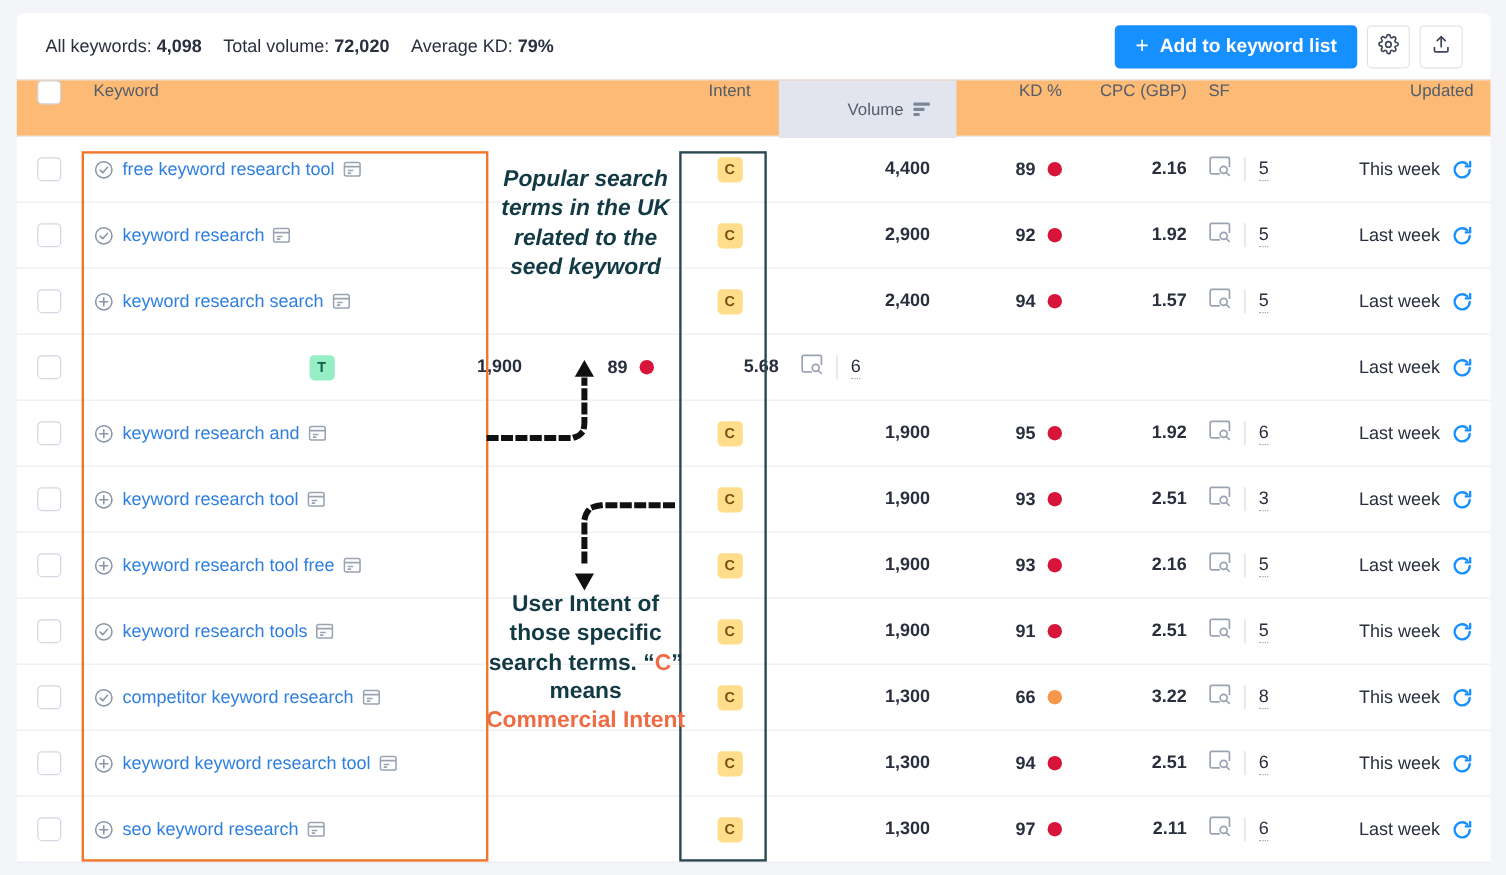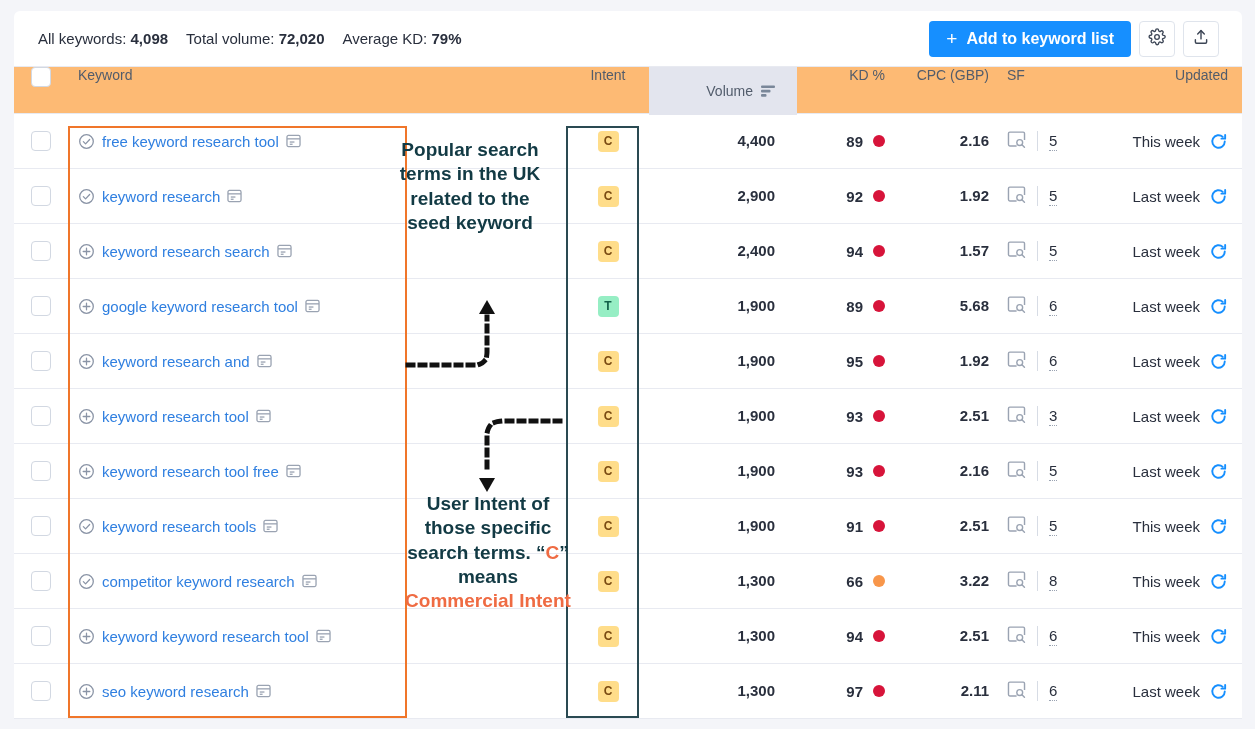--- a/index.html
+++ b/index.html
@@ -115,21 +115,21 @@
   }
   .ann-box-intent {
     position:absolute; left:566px; top:126px; width:73px; height:592px;
     border:2px solid #2a4a52; pointer-events:none;
   }
   .ann-text {
     position:absolute; text-align:center;
     font-family:"Liberation Sans", sans-serif;
     font-weight:bold; color:#123a44; line-height:1.28; font-size:19px;
   }
-  .ann-top  { left:396px; top:138px; width:148px; }
+  .ann-top  { left:414px; top:138px; width:148px;font-style:italic; }
   .ann-bot  { left:404px; top:492px; width:168px; }
   .ann-orange { color:#ef6b43; }
   .ann-svg { position:absolute; left:0; top:0; width:1255px; height:729px; pointer-events:none; }
 </style>
 </head>
 <body>
 
 <div class="app">
 
   <div class="summary-card">
@@ -352,37 +352,20 @@
                 <path d="M16.6 10a6.6 6.6 0 1 1-2.1-4.85"></path>
                 <path d="M17 3.1v3.9h-3.9" stroke-linejoin="round"></path>
               </svg>
             </span>
           </div>
         </div>
         <div class="row">
           <div class="c-check">
             <div class="chk"></div>
           </div>
-          <div class="c-kw">
-            <span class="kw-icon">
-              <svg width="17" height="17" viewBox="0 0 20 20" fill="none" stroke="#8a94a6" stroke-width="1.5">
-                <circle cx="10" cy="10" r="8"></circle>
-                <path d="M10 6.1v7.8M6.1 10h7.8" stroke-linecap="round"></path>
-              </svg>
-            </span>
-            <a class="kw-link">google keyword research tool</a>
-            <span class="serp-ico">
-              <svg width="15" height="14" viewBox="0 0 16 15" fill="none" stroke="#9aa3b2" stroke-width="1.4">
-                <rect x="1" y="1.5" width="14" height="12" rx="1.6"></rect>
-                <path d="M1 5.2h14"></path>
-                <path d="M4 8.6h5"></path>
-                <path d="M4 11h3"></path>
-              </svg>
-            </span>
-          </div>
           <div class="c-mid"></div>
           <div class="c-intent">
             <span class="badge T">T</span>
           </div>
           <div class="c-vol"><span class="num">1,900</span></div>
           <div class="c-kd">
             <span class="num">89</span>
             <span class="dot" style="background:#d7143a"></span>
           </div>
           <div class="c-cpc"><span class="num">5.68</span></div>

